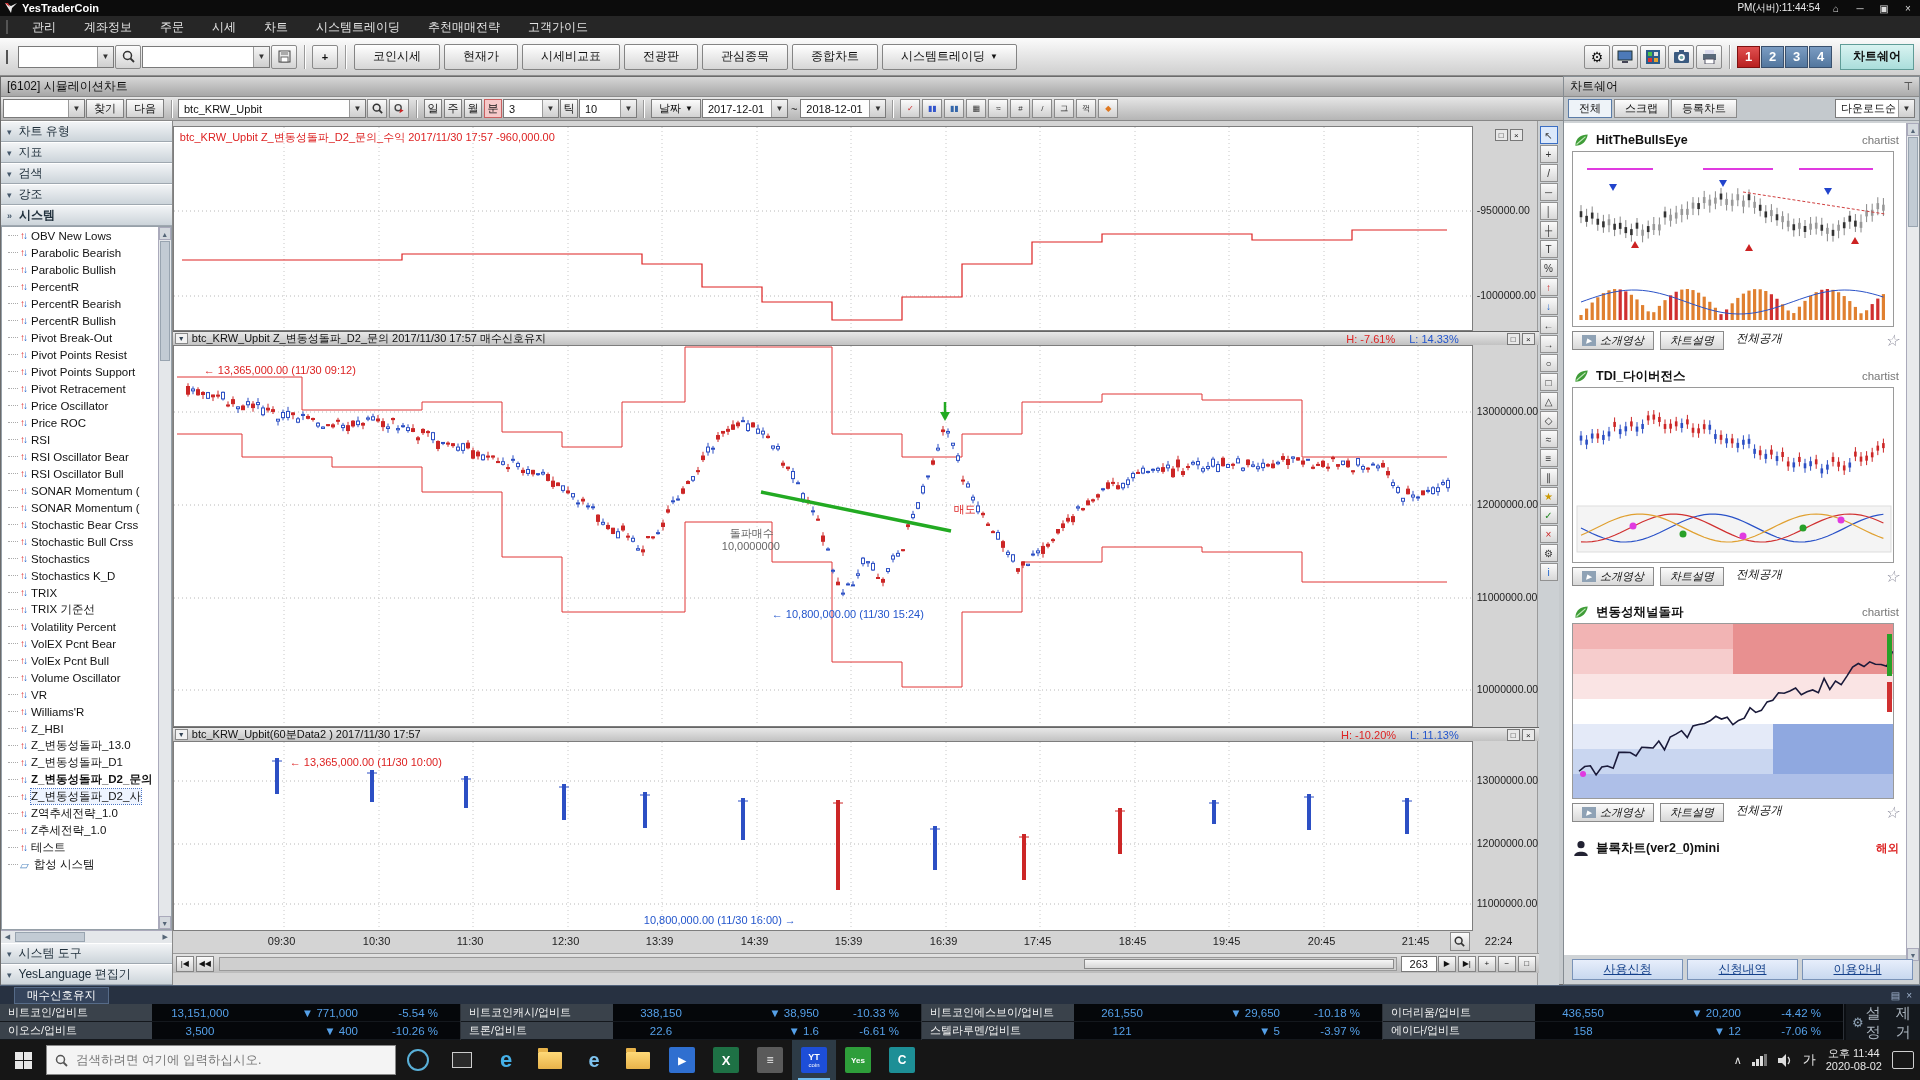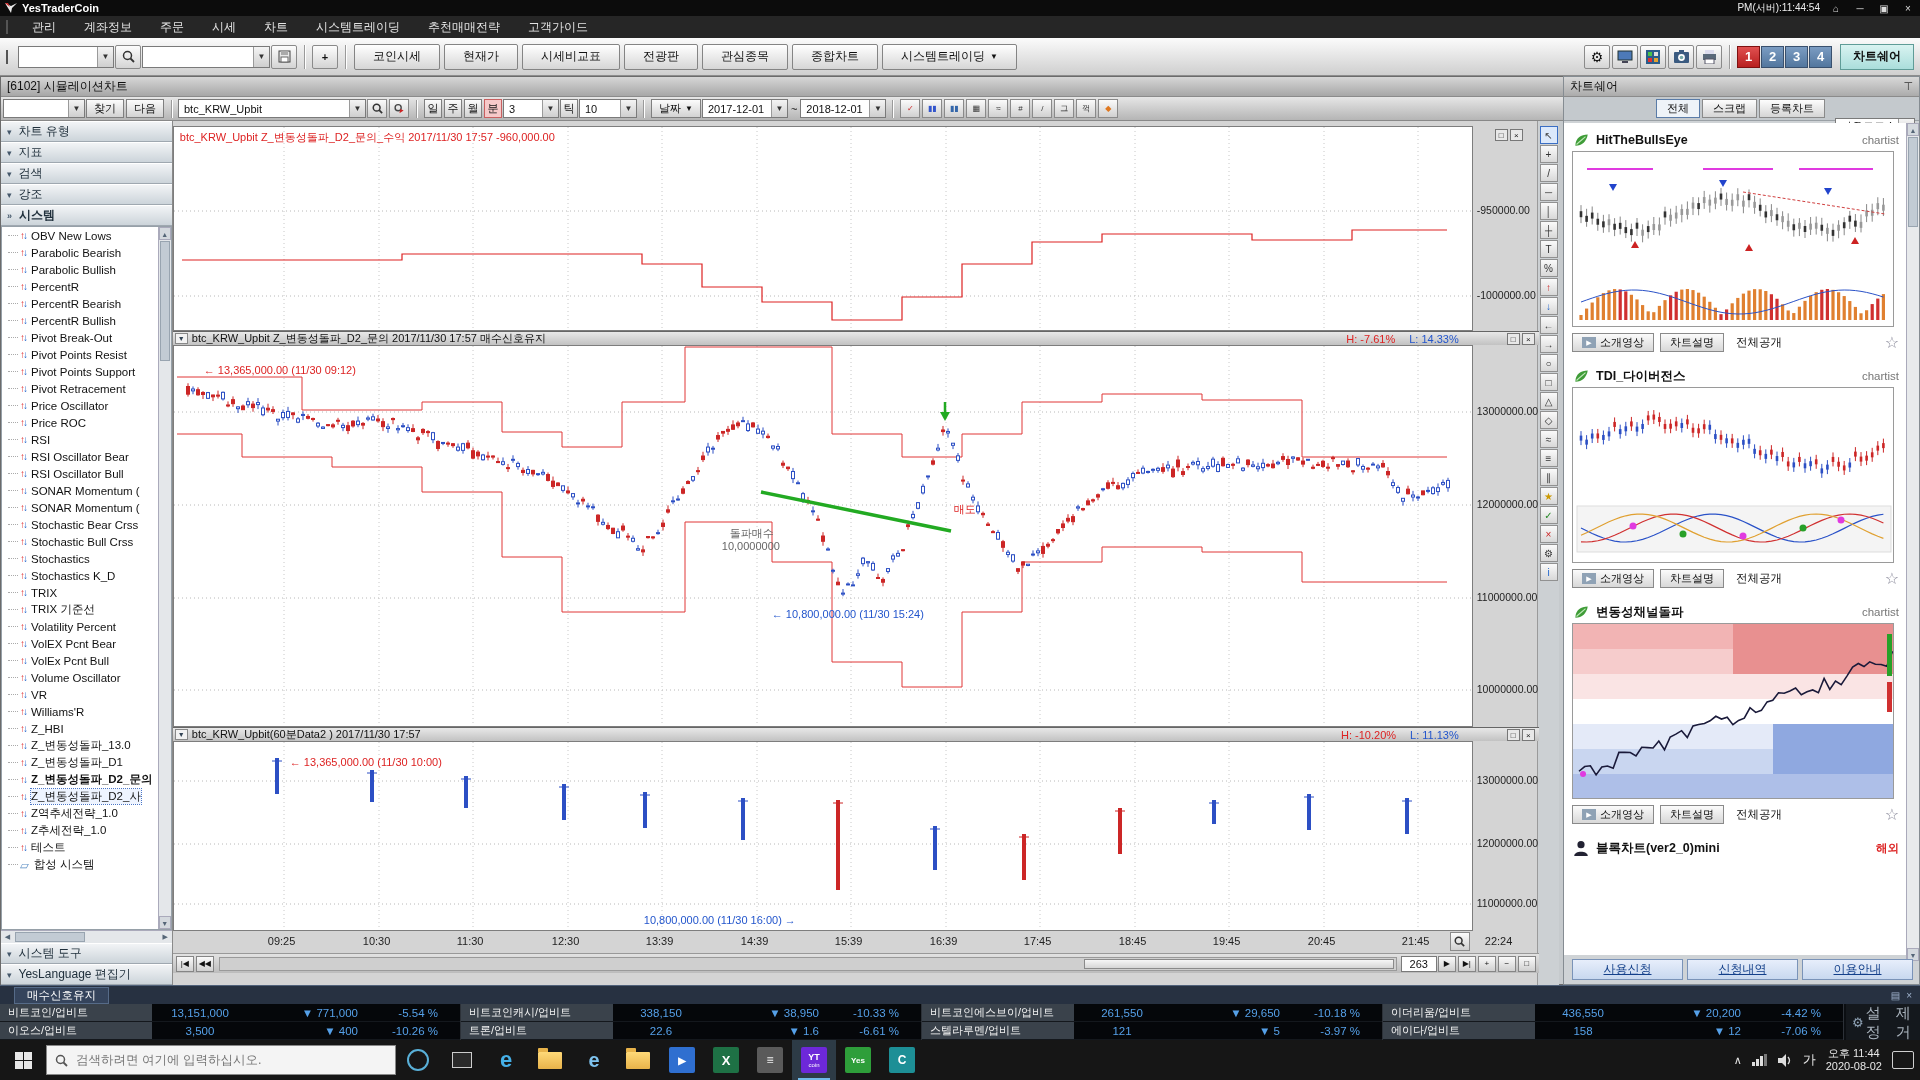--- a/index.html
+++ b/index.html
@@ -103,35 +103,35 @@
 .strip { width:22px; height:100%; background:#ccd0d3; border-left:1px solid #9a9a9a; padding-top:4px; }
 .strip-icon { width:18px; height:18px; margin:1px auto; background:linear-gradient(#fafafa,#d8d8d8);
   border:1px solid #919191; font-size:10px; display:flex; align-items:center; justify-content:center; color:#333; }
 .strip-icon.sel { border:1px solid #3a6ec4; background:#dce9fb; }
 
 
 .share { position:absolute; left:1563px; top:0; width:357px; height:909px; background:#cfd3d6; border:1px solid #858c92; }
 .share-head { height:20px; background:linear-gradient(#d8d8d8,#ababab); display:flex; align-items:center;
   padding:0 6px; font-size:12px; border-bottom:1px solid #8b8b8b; }
 .pin { margin-left:auto; color:#333; font-size:11px; }
-.share-tabs { height:24px; display:flex; align-items:center; padding:2px 4px; background:#c4c9cd; border-bottom:1px solid #9aa0a5;flex-direction:column; }
+.share-tabs { height:24px; display:flex; align-items:center; padding:2px 4px; background:#c4c9cd; border-bottom:1px solid #9aa0a5; }
 .stab { height:19px; padding:0 10px; display:flex; align-items:center; background:linear-gradient(#fdfdfd,#d5d5d5);
   border:1px solid #8a8a8a; margin-right:2px; font-size:11px; }
 .stab.active { background:#eef3f8; border-color:#5a7ca8; }
 .sort { margin-left:auto; width:80px; height:19px; }
 .cards { position:absolute; left:0; top:46px; width:343px; height:832px; background:#fff; overflow:hidden; padding:6px 8px; }
 .cards-scroll { position:absolute; right:0; top:46px; width:13px; height:838px; background:#e8eaec; border-left:1px solid #aab; }
 .cards-scroll .thumbv { position:absolute; left:1px; top:14px; width:10px; height:90px; background:#c2cbd4; border:1px solid #98a4b0; }
 .card { margin-bottom:12px; }
 .card-head { height:22px; display:flex; align-items:center; gap:6px; }
 .card-title { font-weight:bold; font-size:12.5px; }
 .card-author { margin-left:auto; color:#777; font-size:11.5px; }
 .card-badge { margin-left:auto; color:#d22; font-size:11.5px; font-weight:bold; }
 .card-chart { width:322px; height:176px; border:1px solid #9a9a9a; background:#fff; }
-.card-foot { height:26px; display:flex; align-items:center; gap:6px; padding-top:4px; }
+.card-foot { height:26px; display:flex; align-items:flex-start; gap:6px; padding-top:4px;font-style:italic; }
 .cf-btn { height:19px; padding:0 9px; background:linear-gradient(#fbfbfb,#d8d8d8); border:1px solid #8a8a8a;
   display:flex; align-items:center; gap:4px; font-size:11px; }
 .cf-play { width:14px; height:11px; background:#8fa2b5; color:#fff; font-size:7px; text-align:center; line-height:11px; }
 .cf-pub { font-size:11.5px; margin-left:6px; }
 .cf-star { margin-left:auto; font-size:16px; color:#889; }
 .share-bottom { position:absolute; left:0; bottom:4px; width:357px; display:flex; gap:4px; padding:0 8px; }
 .sb-btn { flex:1; height:21px; background:linear-gradient(#e7eefb,#c8d8ef); border:1px solid #7a93b8;
   color:#14408a; display:flex; align-items:center; justify-content:center; font-size:12px; text-decoration:underline; }
 
 
@@ -1262,21 +1262,21 @@
               </svg><div class="ann" style="left: 116px; top: 14px; color: rgb(221, 34, 34);">← 13,365,000.00 (11/30 10:00)</div><div class="ann" style="left: 470px; top: 172px; color: rgb(34, 85, 204);">10,800,000.00 (11/30 16:00) →</div></div>
 
           <div class="xaxis" id="xaxis">
             <div class="mini-icon" style="position:absolute; left:1276px; top:1px;">
               <svg width="11" height="11" viewBox="0 0 13 13">
                   <circle cx="5.5" cy="5.5" r="4" fill="none" stroke="#333" stroke-width="1.8"></circle>
                   <line x1="8.5" y1="8.5" x2="12" y2="12" stroke="#333" stroke-width="2"></line>
                 </svg>
             </div>
             <div class="xlab" style="left:1312px;">22:24</div>
-          <div class="xlab" style="left: 95px;">09:25</div>
+          <div class="xlab" style="left: 95px;">09:30</div>
               <div class="xlab" style="left: 190px;">10:30</div>
               <div class="xlab" style="left: 284px;">11:30</div>
               <div class="xlab" style="left: 379px;">12:30</div>
               <div class="xlab" style="left: 473px;">13:39</div>
               <div class="xlab" style="left: 568px;">14:39</div>
               <div class="xlab" style="left: 662px;">15:39</div>
               <div class="xlab" style="left: 757px;">16:39</div>
               <div class="xlab" style="left: 851px;">17:45</div>
               <div class="xlab" style="left: 946px;">18:45</div>
               <div class="xlab" style="left: 1040px;">19:45</div>
@@ -1922,21 +1922,21 @@
         <div class="tb-app">
           <div class="app-sq" style="background: rgb(47, 111, 208); color: rgb(255, 255, 255); font-size: 10px;">▶</div>
         </div>
         <div class="tb-app">
           <div class="app-sq" style="background: rgb(30, 113, 69); color: rgb(255, 255, 255); font-size: 13px;">X</div>
         </div>
         <div class="tb-app">
           <div class="app-sq" style="background: rgb(90, 90, 90); color: rgb(238, 238, 238); font-size: 12px;">≡</div>
         </div>
         <div class="tb-app active">
-          <div class="app-sq" style="background: #6d28d9; color: rgb(255, 255, 255); font-size: 9px;">YT<div style="font-size: 6px; font-weight: normal;">coin</div></div>
+          <div class="app-sq" style="background: #1d4ed8; color: rgb(255, 255, 255); font-size: 9px;">YT<div style="font-size: 6px; font-weight: normal;">coin</div></div>
         </div>
         <div class="tb-app">
           <div class="app-sq" style="background: rgb(46, 158, 58); color: rgb(255, 255, 255); font-size: 8px;">Yes</div>
         </div>
         <div class="tb-app">
           <div class="app-sq" style="background: rgb(29, 143, 150); color: rgb(255, 255, 255); font-size: 12px;">C</div>
         </div>
       </div>
     <div class="tray">
       <span>∧</span>

